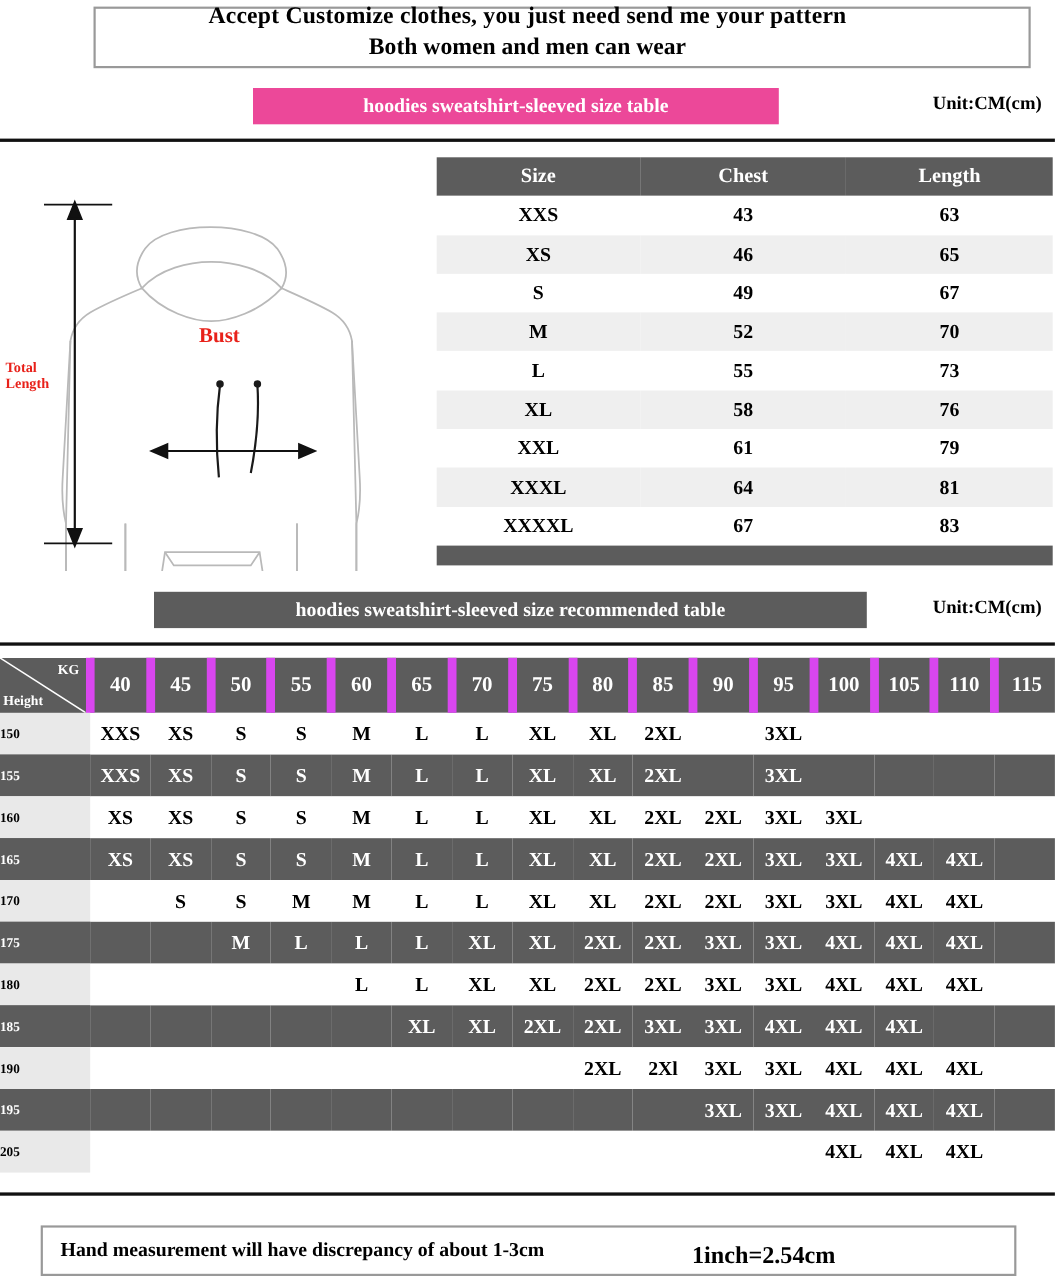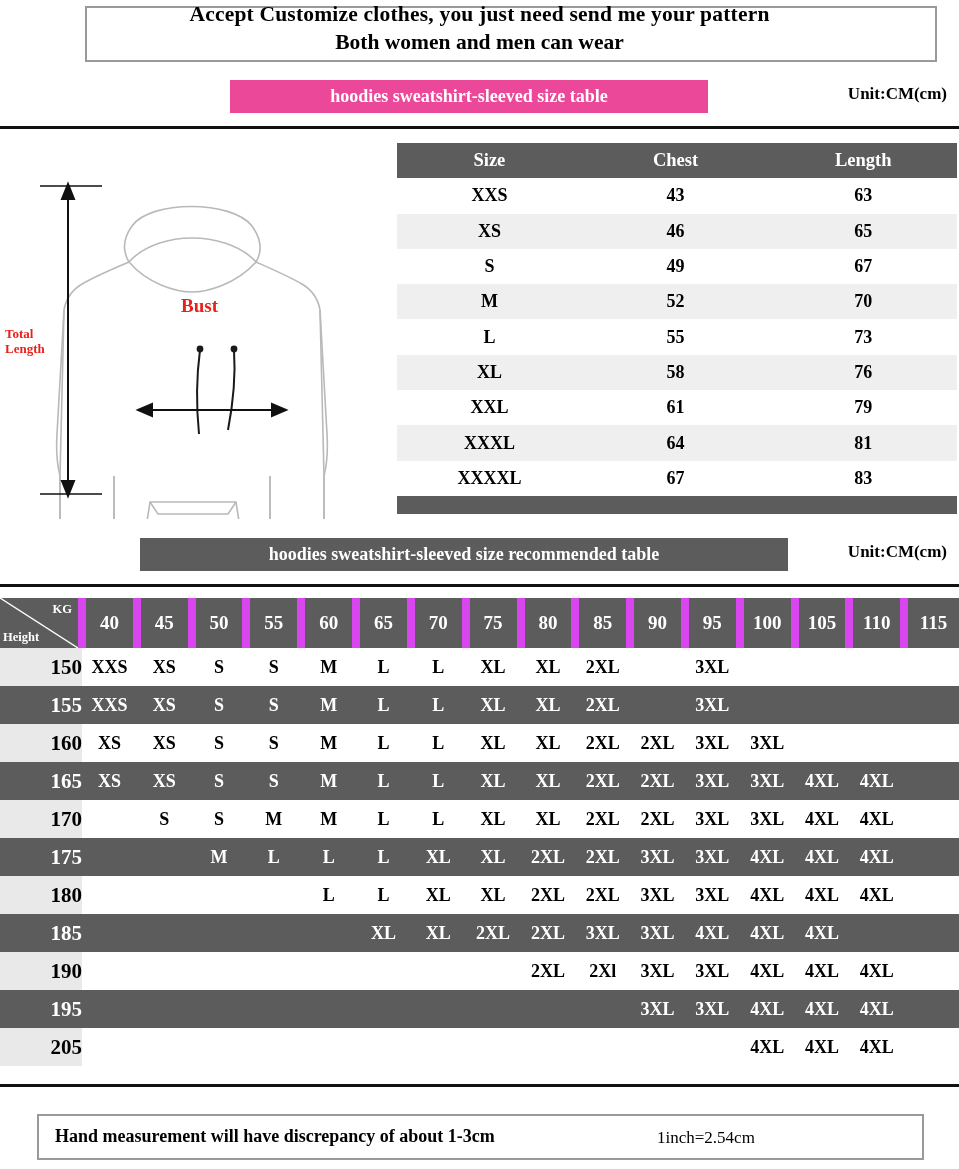--- a/index.html
+++ b/index.html
@@ -139,41 +139,41 @@
   .grid .corner .slash{
     position:absolute;left:0;top:0;width:78px;height:50px;
   }
   .grid thead th.w{
     background:#5c5c5c;color:#fff;height:50px;font-size:19px;
     border-left:8px solid #d946ef;
   }
   .grid tbody tr.odd{background:#ffffff;color:#000;}
   .grid tbody tr.even{background:#5c5c5c;color:#ffffff;}
   .grid td.hcell{
-    width:78px;text-align:right;font-size:21px;
+    width:78px;text-align:left;font-size:12px;
   }
   .grid tbody tr.odd td.hcell{background:#e9e9e9;color:#000;}
   .grid tbody tr.even td.hcell{background:#5c5c5c;color:#fff;}
 
   
   .rule-bot{
     position:absolute;left:0;top:1084px;width:959px;height:3px;background:#111;
   }
   .footer-box{
     position:absolute;left:37px;top:1114px;width:887px;height:46px;
     border:2px solid #999;box-sizing:border-box;
   }
   .footer-t1{
     position:absolute;left:55px;top:1126px;
     font-size:18px;font-weight:bold;
     font-family:"Liberation Serif", serif;
   }
   .footer-t2{
-    position:absolute;left:657px;top:1128px;
-    font-size:17px;font-weight:normal;
+    position:absolute;left:629px;top:1128px;
+    font-size:22px;font-weight:bold;
     font-family:"Liberation Serif", serif;
   }
 </style>
 </head>
 <body>
 
 <div class="page">
 
   <div class="header">
     <div class="header-box"></div>

